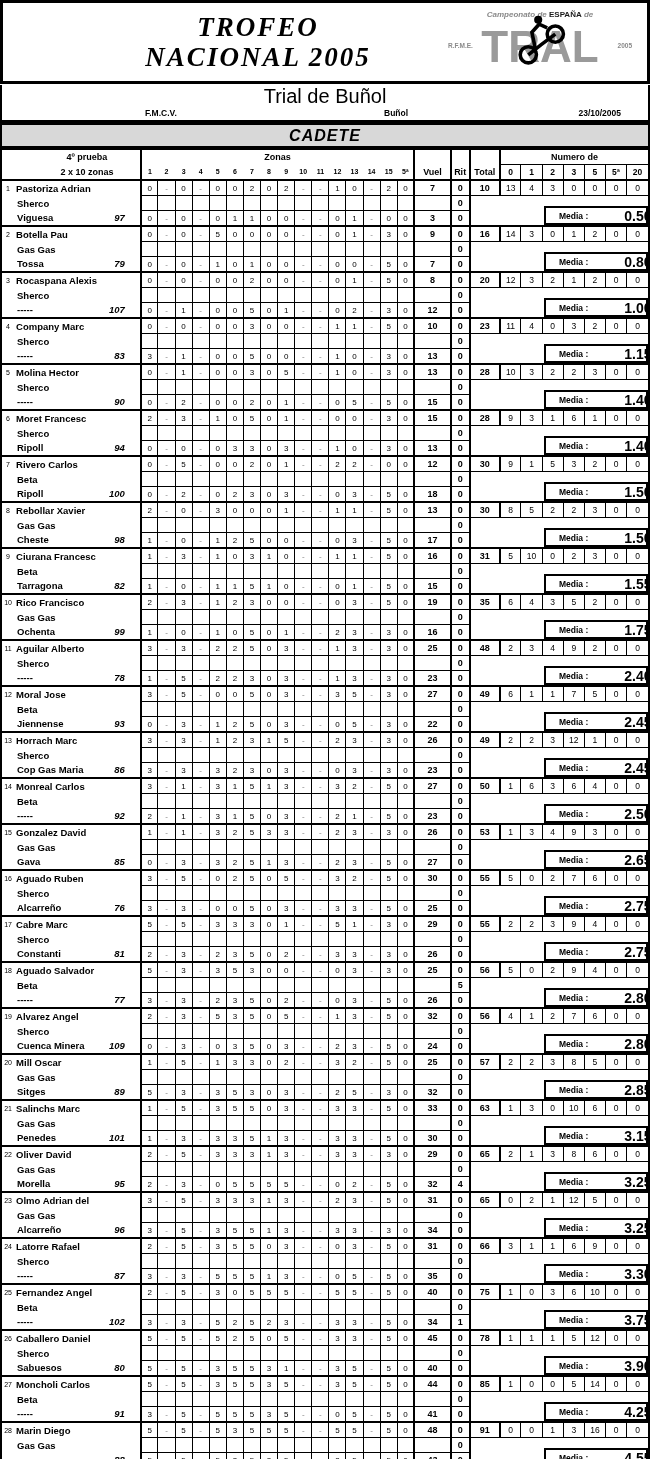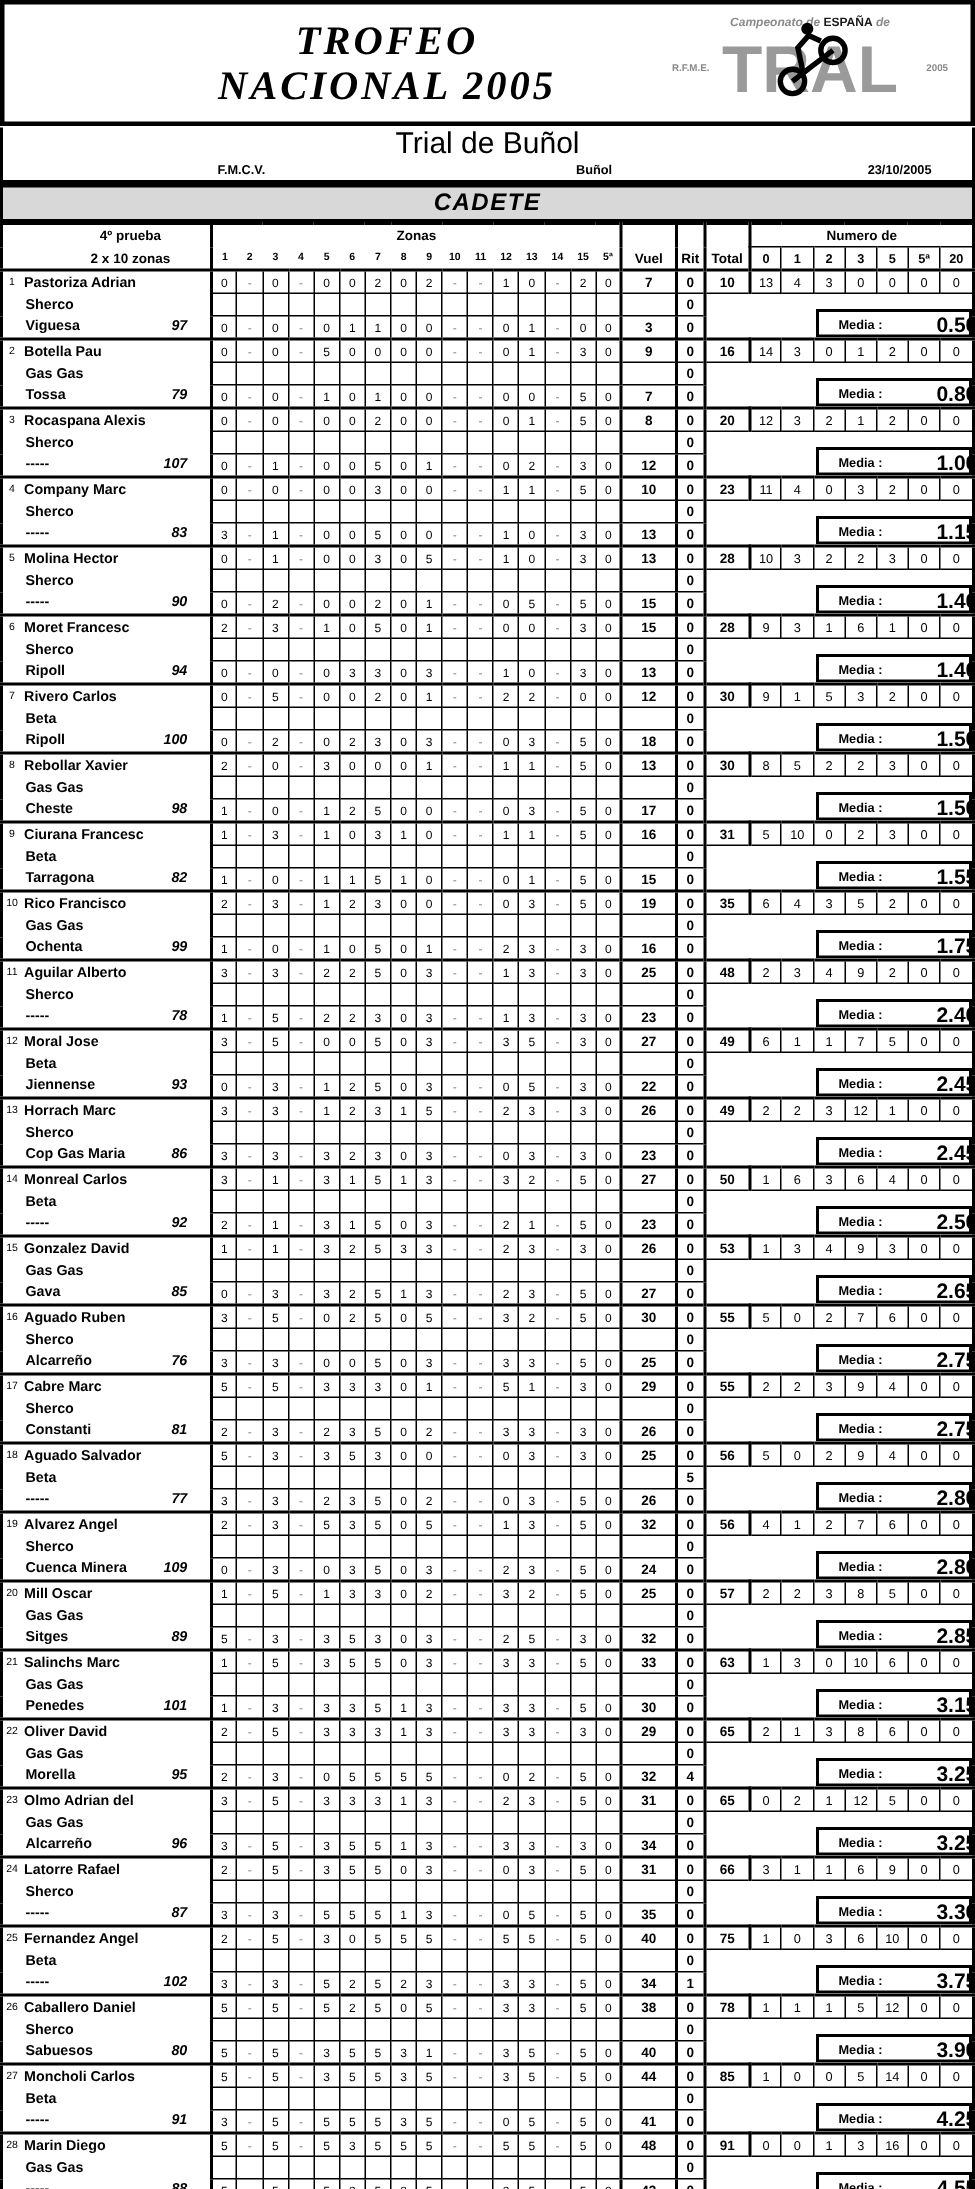--- a/index.html
+++ b/index.html
@@ -2159,21 +2159,21 @@
           <td class="z bt">5</td>
           <td class="z bt">0</td>
           <td class="z bt">5</td>
           <td class="z bt dash">-</td>
           <td class="z bt dash">-</td>
           <td class="z bt">3</td>
           <td class="z bt">3</td>
           <td class="z bt dash">-</td>
           <td class="z bt">5</td>
           <td class="z bt">0</td>
-          <td class="vuel bt">38</td>
+          <td class="vuel bt">45</td>
           <td class="rit bt">0</td>
           <td class="total bt">78</td>
           <td class="cnt bt cntf">1</td>
           <td class="cnt bt">1</td>
           <td class="cnt bt">1</td>
           <td class="cnt bt">5</td>
           <td class="cnt bt">12</td>
           <td class="cnt bt">0</td>
           <td class="cnt bt">0</td>
         </tr>

